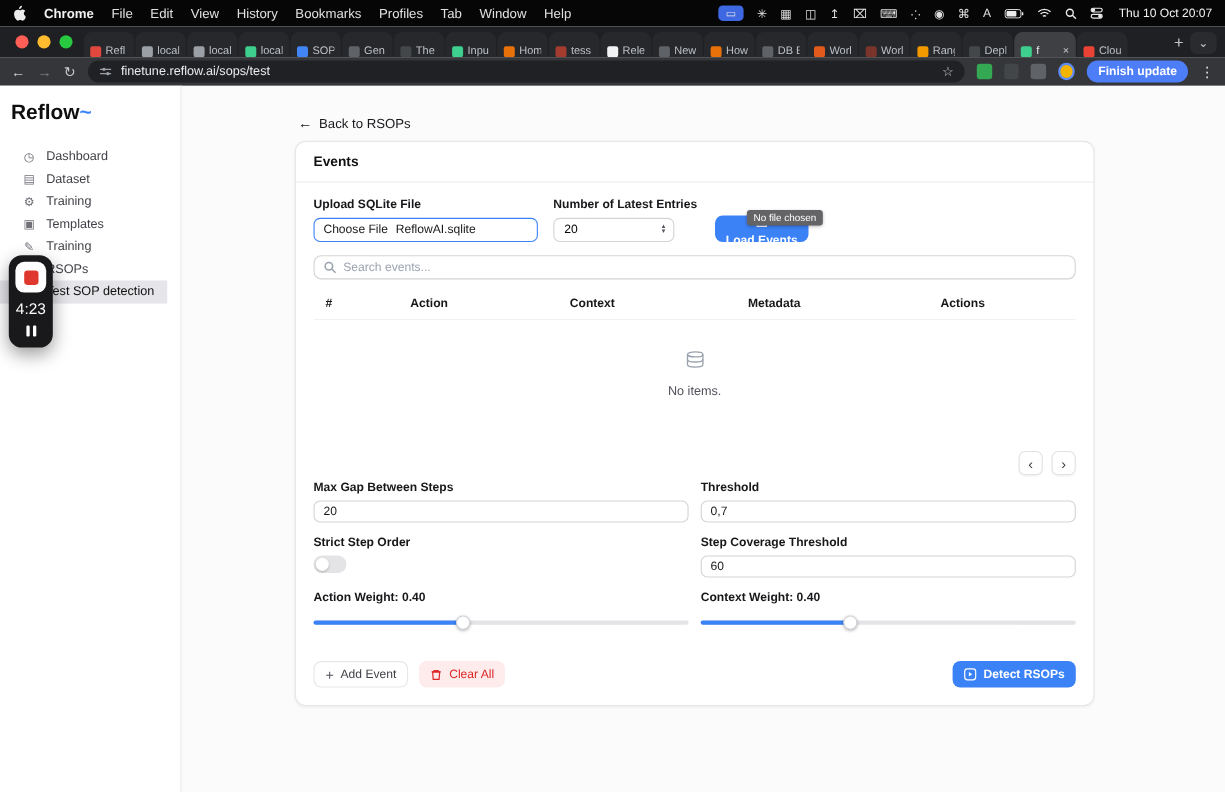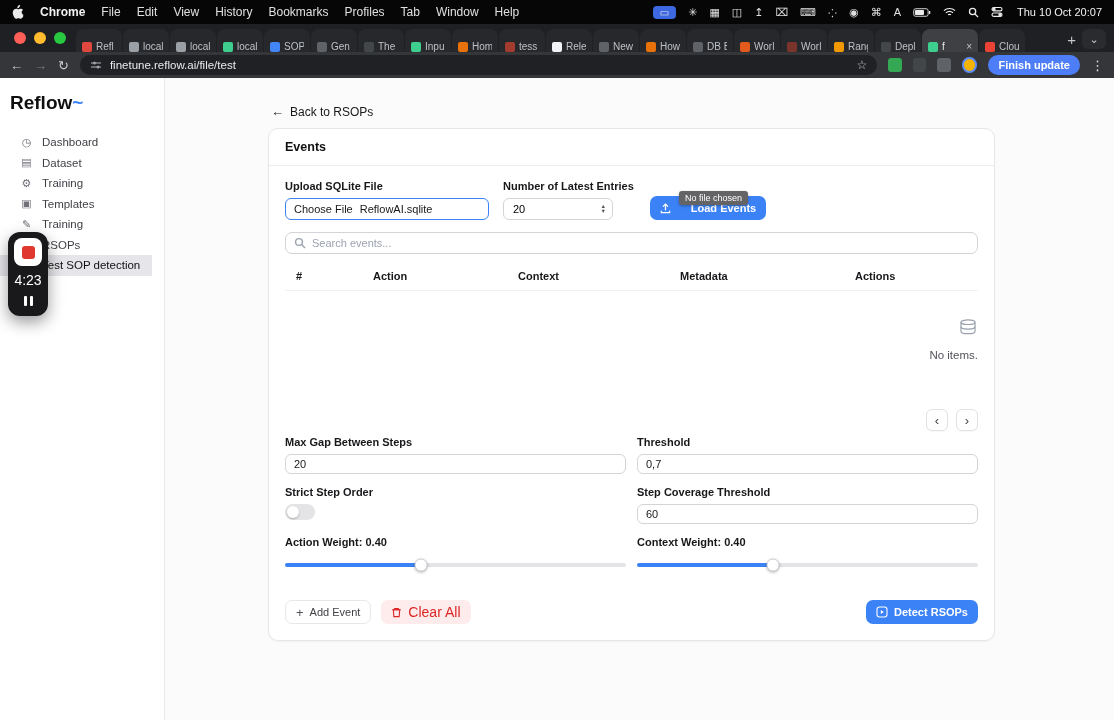--- a/index.html
+++ b/index.html
@@ -92,35 +92,35 @@
   .field { display:flex; flex-direction:column; gap:6px; }
   .field-label { font-size:11px; font-weight:700; color:#18181b; white-space:nowrap; }
   .file-box { width:204px; height:22px; border:1.5px solid #3b82f6; border-radius:6px; background:#fff;
               display:flex; align-items:center; gap:7px; padding:0 8px; font-size:11px; color:#18181b; cursor:pointer; }
   .num-box { width:110px; height:22px; border:1px solid #d4d4d8; border-radius:6px; display:flex;
              align-items:center; padding:0 4px 0 2px; background:#fff; }
   .num-box input { border:0; outline:0; width:100%; font-size:11px; font-family:inherit; padding-left:7px; }
   .stepper { display:flex; flex-direction:column; color:#52525b; font-size:5.5px; line-height:5px; padding:0 2px; cursor:pointer; }
   .load-btn { align-self:flex-end; height:24px; margin-left:2px; background:#3b82f6; color:#fff; border:none;
               border-radius:7px; padding:0 10px; font-size:11px; font-weight:600; display:flex;
-              align-items:center; gap:20px; cursor:pointer; }
+              align-items:center; gap:6px; cursor:pointer;flex-direction:column; }
   .tooltip { position:absolute; left:394px; top:11px; background:#646467; color:#fff; font-size:9px;
              padding:2px 6px; border-radius:3px; box-shadow:0 1px 3px rgba(0,0,0,.3); z-index:5; white-space:nowrap; }
 
   .search-row { margin-top:12px; }
   .search-box { height:22px; border:1px solid #d4d4d8; border-radius:7px; background:#fff;
                 display:flex; align-items:center; gap:6px; padding:0 8px; }
   .search-box input { flex:1; border:0; outline:0; font-size:11px; font-family:inherit; color:#18181b; }
   .search-box input::placeholder { color:#9ca3af; }
 
   .thead { margin-top:16px; display:grid; grid-template-columns:77px 145px 162px 175px 1fr;
            padding:0 0 8px 11px; border-bottom:1px solid #f1f1f4; }
   .th { font-size:11px; font-weight:700; color:#18181b; }
 
-  .empty { text-align:right; padding-top:28px; }
+  .empty { text-align:center; padding-top:28px; }
   .empty-text { margin-top:9px; font-size:11.5px; color:#52525b; }
 
   .pagination { margin-top:48px; display:flex; justify-content:flex-end; gap:8px; }
   .page-btn { width:22px; height:22px; background:#fff; border:1px solid #e2e2e6; border-radius:6px;
               color:#3f3f46; font-size:13px; display:flex; align-items:center; justify-content:center;
               cursor:pointer; box-shadow:0 1px 1px rgba(0,0,0,.03); }
 
   .settings { margin-top:5px; display:grid; grid-template-columns:1fr 1fr; column-gap:11px; row-gap:12px; }
   .set-field { display:flex; flex-direction:column; gap:6px; }
   .text-input { height:20px; width:100%; border:1px solid #d4d4d8; border-radius:6px; font-size:11px;
@@ -132,21 +132,21 @@
   .track { width:100%; height:4px; background:#e4e4e7; border-radius:2px; }
   .fill { position:absolute; left:0; height:4px; background:#3b82f6; border-radius:2px; }
   .thumb { position:absolute; top:50%; width:13px; height:13px; background:#fff; border:1px solid #cfd2d7;
            border-radius:50%; box-shadow:0 1px 3px rgba(0,0,0,.3); transform:translate(-50%,-50%); }
 
   .footer-row { margin-top:16px; display:flex; align-items:center; gap:10px; }
   .add-btn { height:24px; background:#fff; border:1px solid #e7e7ea; border-radius:7px; color:#3f3f46;
              font-size:11px; display:flex; align-items:center; gap:6px; padding:0 10px; cursor:pointer; }
   .add-plus { font-size:13px; color:#52525b; }
   .clear-btn { height:24px; background:#fdeceb; border:none; border-radius:7px; color:#dc2626;
-               font-size:14px; display:flex; align-items:center; gap:6px; padding:0 10px; cursor:pointer; }
+               font-size:11px; display:flex; align-items:center; gap:6px; padding:0 10px; cursor:pointer; }
   .detect-btn { margin-left:auto; height:24px; background:#3b82f6; border:none; border-radius:7px; color:#fff;
                 font-size:11px; font-weight:600; display:flex; align-items:center; gap:6px; padding:0 10px; cursor:pointer; }
 </style>
 </head>
 <body>
 
 <div class="menubar">
   <div class="mb-left">
     <span class="mb-ico">
       <svg width="12" height="14" viewBox="0 0 814 1000">
@@ -311,21 +311,21 @@
   <span class="nav-ico">↻</span>
   <div class="url-pill">
     <span style="display:flex;">
       <svg width="12" height="12" viewBox="0 0 12 12" fill="none" stroke="#9aa0a6" stroke-width="1.2">
           <line x1="1" y1="4" x2="11" y2="4"></line>
           <circle cx="4.5" cy="4" r="1.5" fill="#9aa0a6" stroke="none"></circle>
           <line x1="1" y1="8" x2="11" y2="8"></line>
           <circle cx="8" cy="8" r="1.5" fill="#9aa0a6" stroke="none"></circle>
         </svg>
     </span>
-    <span class="url-text">finetune.reflow.ai/file/test</span>
+    <span class="url-text">finetune.reflow.ai/sops/test</span>
     <span class="star">☆</span>
   </div>
   <span class="ext green"></span>
   <span class="ext dark"></span>
   <span class="ext gray"></span>
   <span class="avatar"></span>
   <button class="update-btn">Finish update</button>
   <span class="dots">⋮</span>
 </div>
 

